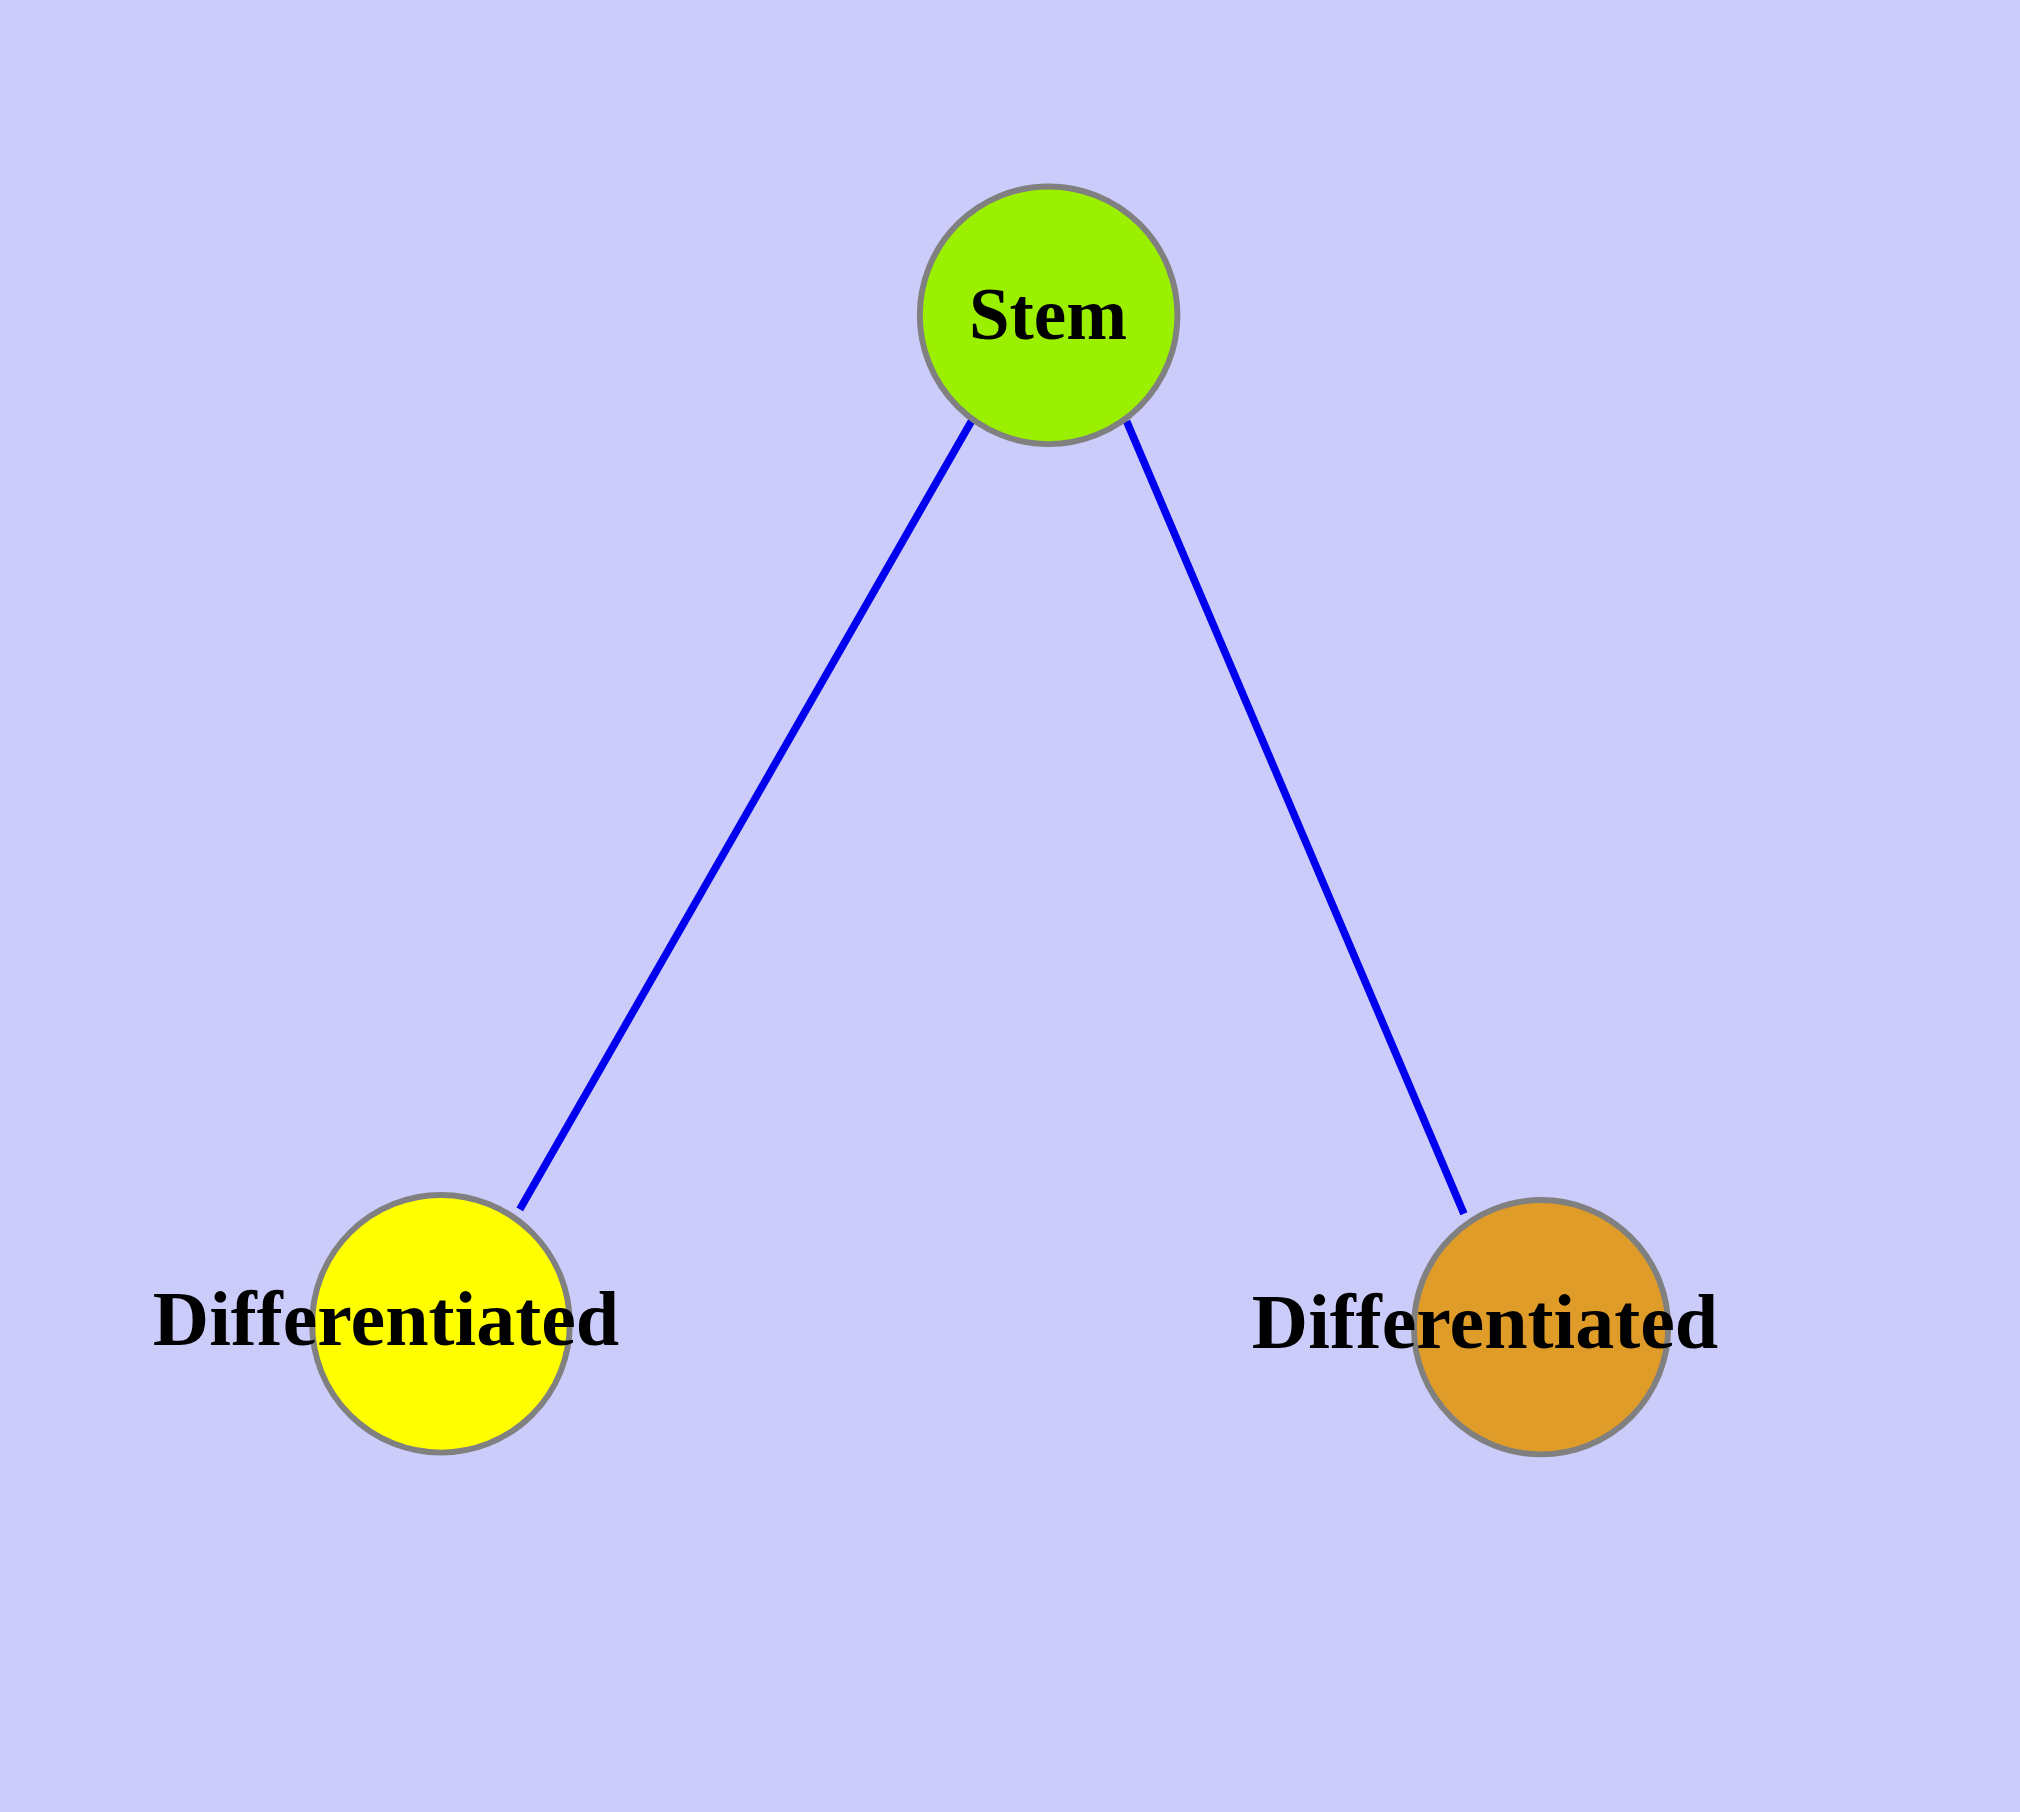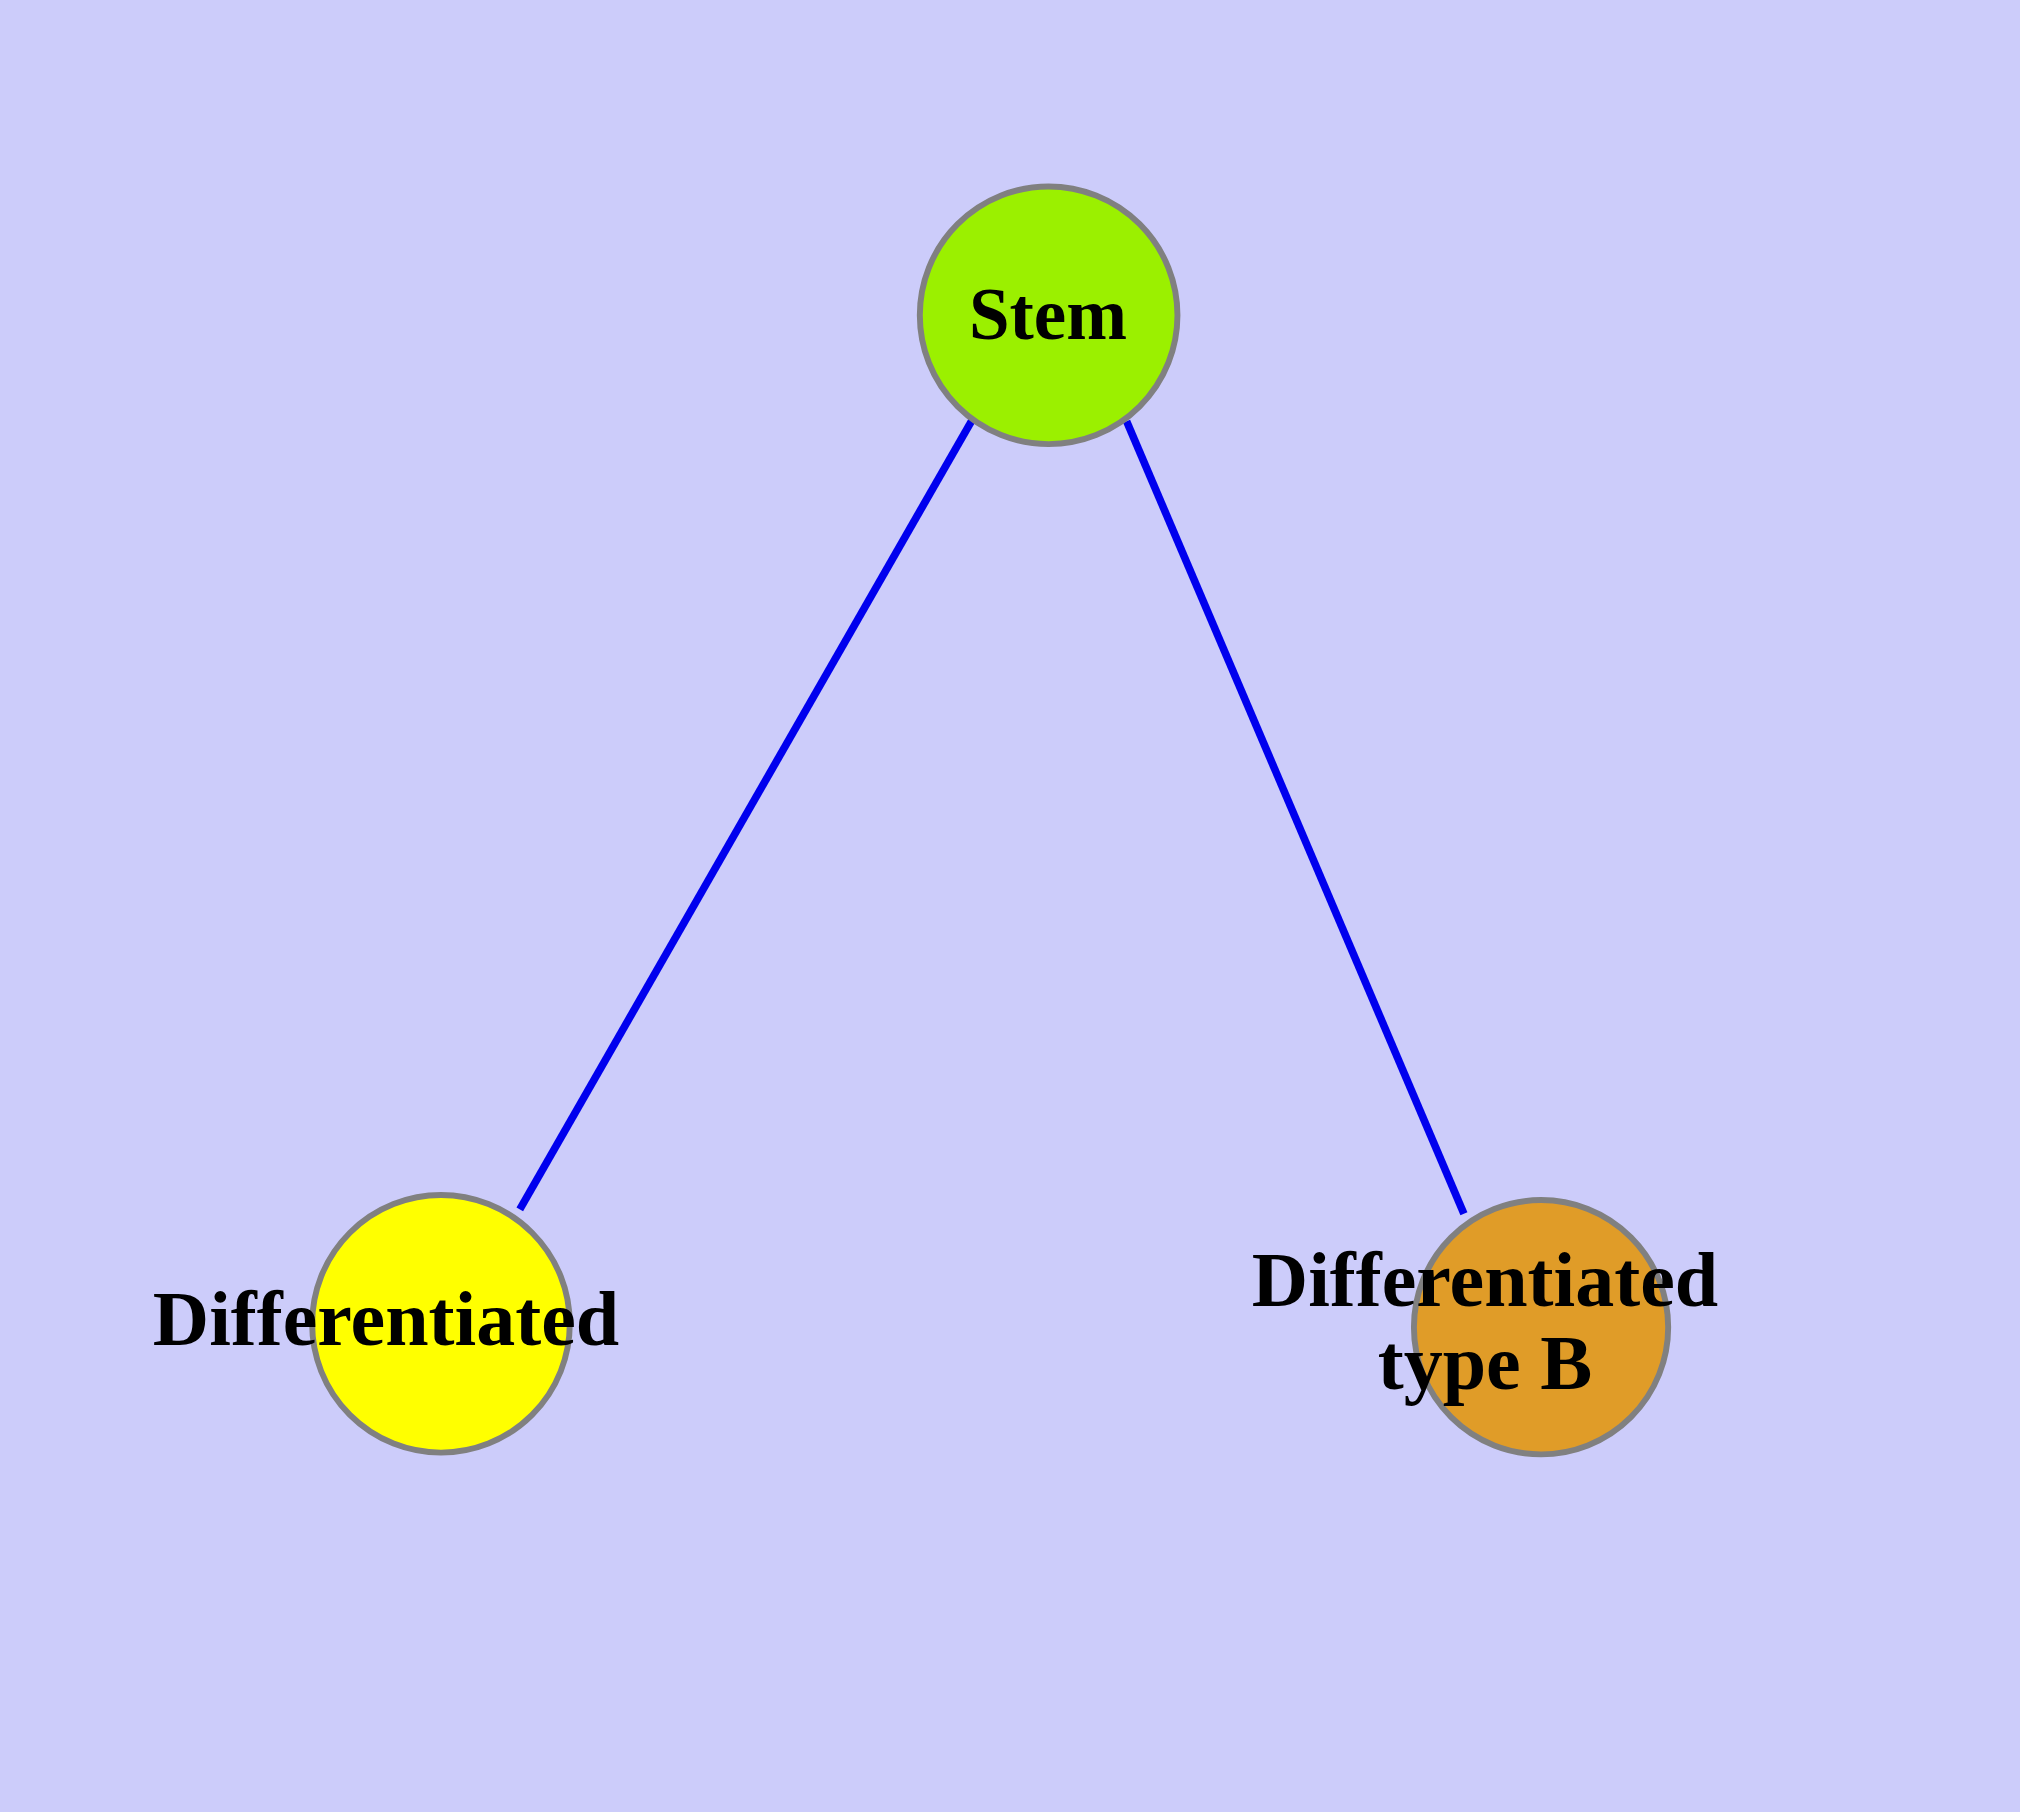--- a/index.html
+++ b/index.html
@@ -84,17 +84,16 @@
   <div class="node-label" id="label-stem" style="left: 1048px; top: 315px; font-size: 73px; color: rgb(0, 0, 0);">
     <span class="line">Stem</span>
   </div>
 
   <div class="node-label" id="label-diffA" style="left: 386px; top: 1319px; font-size: 78px; color: rgb(0, 0, 0);">
     <span class="line">Differentiated</span>
   </div>
 
   <div class="node-label" id="label-diffB" style="left: 1485px; top: 1322px; font-size: 78px; color: rgb(0, 0, 0);">
     <span class="line">Differentiated</span>
-    <span class="line">type B</span>
   </div>
 
 </div>
 
 
 </body></html>

